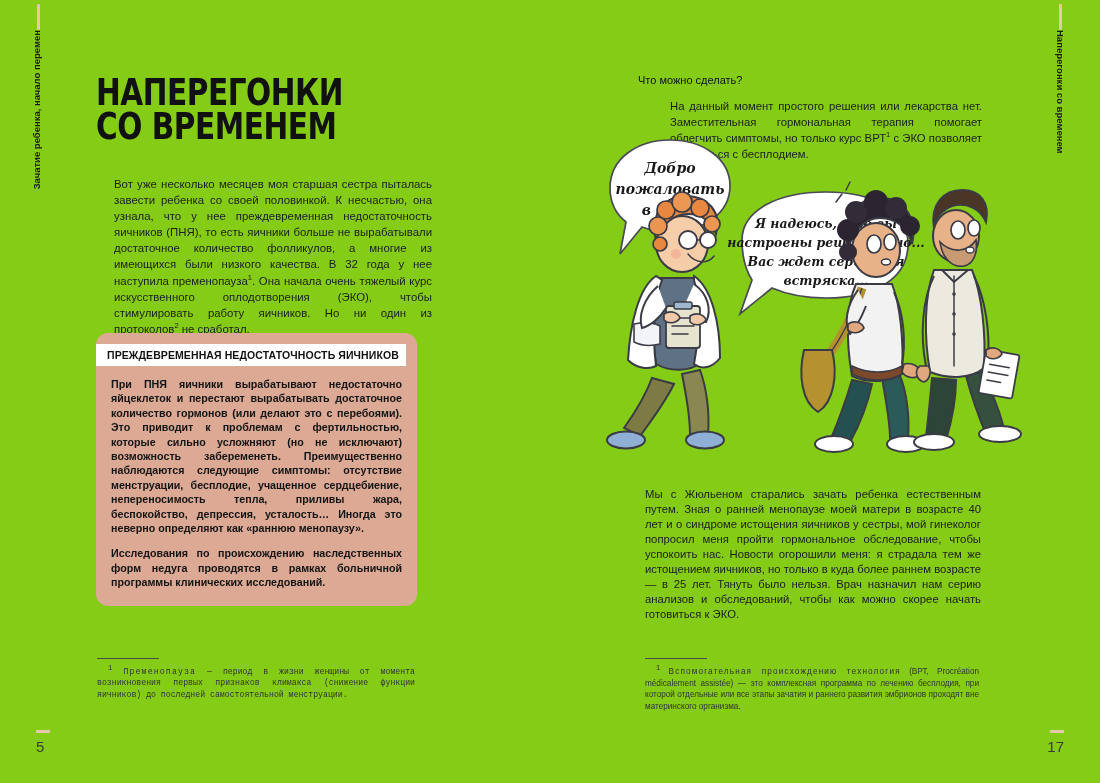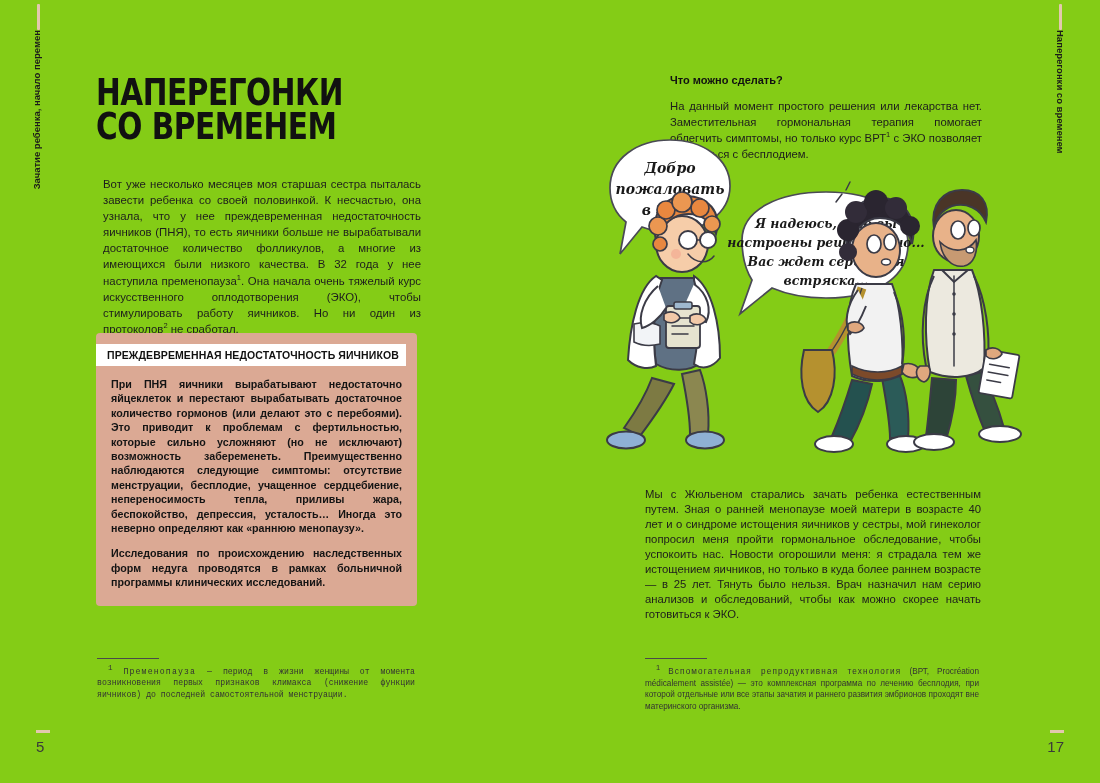--- a/index.html
+++ b/index.html
@@ -56,34 +56,34 @@
     font-size: 37px;
     line-height: 0.92;
     letter-spacing: -0.6px;
     color: #111111;
     transform: scaleX(0.80);
     transform-origin: left top;
     white-space: pre-line;
   }
 
   #intro-para {
-    position: absolute; left: 103px; top: 176px; width: 318px;
+    position: absolute; left: 114px; top: 176px; width: 318px;
     font-size: 11.4px;
     line-height: 16.1px;
     color: #1d1d1d;
     text-align: justify;
     text-justify: inter-word;
   }
   sup { font-size: 7.5px; vertical-align: super; line-height: 0; }
 
   
   #callout {
     position: absolute; left: 96px; top: 333px; width: 321px;
     background: #dba994;
-    border-radius: 4px;
+    border-radius: 12px;
     padding: 0 0 16px 0;
   }
   #callout-banner {
     background: #ffffff;
     margin: 11px 11px 0 0;
     padding: 5px 0 5px 11px;
     font-size: 10.5px;
     font-weight: bold;
     letter-spacing: .1px;
     color: #111;
@@ -109,22 +109,22 @@
   }
   .footnotes .rule { width: 62px; height: 1px; background: #4a4a4a; margin-bottom: 7px; }
   .footnotes p { margin: 0 0 3px 0; text-indent: 11px; }
   .footnotes .spaced { letter-spacing: 1.15px; }
   #footnotes-left  { left: 97px; bottom: 80px; width: 318px; font-family: Liberation Mono, monospace; }
   #footnotes-right { left: 645px; bottom: 68px; width: 334px; }
   #footnotes-right p { text-align: justify; }
 
   
   #rp-heading {
-    position: absolute; left: 670px; top: 74px;
-    font-size: 11px; font-weight: bold; color: #111;
+    position: absolute; left: 638px; top: 74px;
+    font-size: 11px; font-weight: normal; color: #111;
   }
   #rp-para1 {
     position: absolute; left: 670px; top: 98px; width: 312px;
     font-size: 11.3px; line-height: 16.1px; color: #1d1d1d;
     text-align: justify; text-justify: inter-word;
   }
   #rp-para2 {
     position: absolute; left: 645px; top: 487px; width: 336px;
     font-size: 11.3px; line-height: 15px; color: #1d1d1d;
     text-align: justify; text-justify: inter-word;
@@ -342,14 +342,14 @@
 
       <ellipse cx="380" cy="122" rx="4" ry="3" fill="#ffffff" stroke="#3b3b46" stroke-width="1.4"></ellipse>
     </g>
   </svg>
 </div>
 
 <div id="rp-para2">Мы с Жюльеном старались зачать ребенка естественным путем. Зная о ранней менопаузе моей матери в возрасте 40 лет и о синдроме истощения яичников у сестры, мой гинеколог попросил меня пройти гормональное обследование, чтобы успокоить нас. Новости огорошили меня: я страдала тем же истощением яичников, но только в куда более раннем возрасте — в 25 лет. Тянуть было нельзя. Врач назначил нам серию анализов и обследований, чтобы как можно скорее начать готовиться к ЭКО.</div>
 
 <div class="footnotes" id="footnotes-right">
   <div class="rule"></div>
-  <p><sup>1</sup> <span class="spaced">Вспомогательная репродуктивная технология</span><span> (ВРТ, Procréation médicalement assistée) — это комплексная программа по лечению бесплодия, при которой отдельные или все этапы зачатия и раннего развития эмбрионов проходят вне материнского организма.</span></p>
+  <p><sup>1</sup> <span class="spaced">Вспомогательная происхождению технология</span><span> (ВРТ, Procréation médicalement assistée) — это комплексная программа по лечению бесплодия, при которой отдельные или все этапы зачатия и раннего развития эмбрионов проходят вне материнского организма.</span></p>
 </div>
 
 </body></html>

